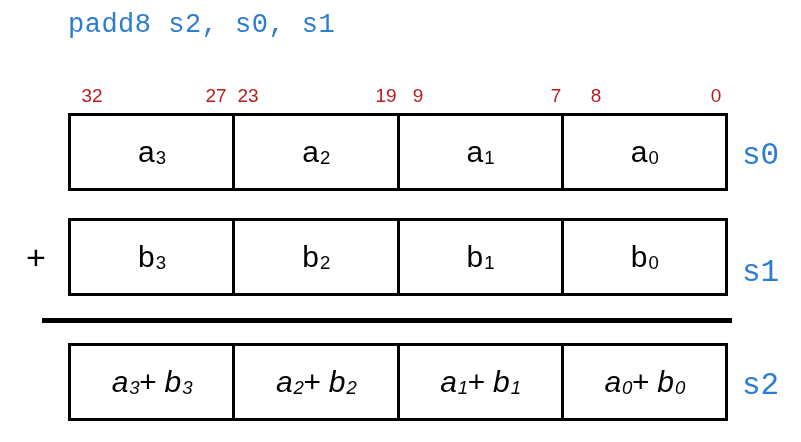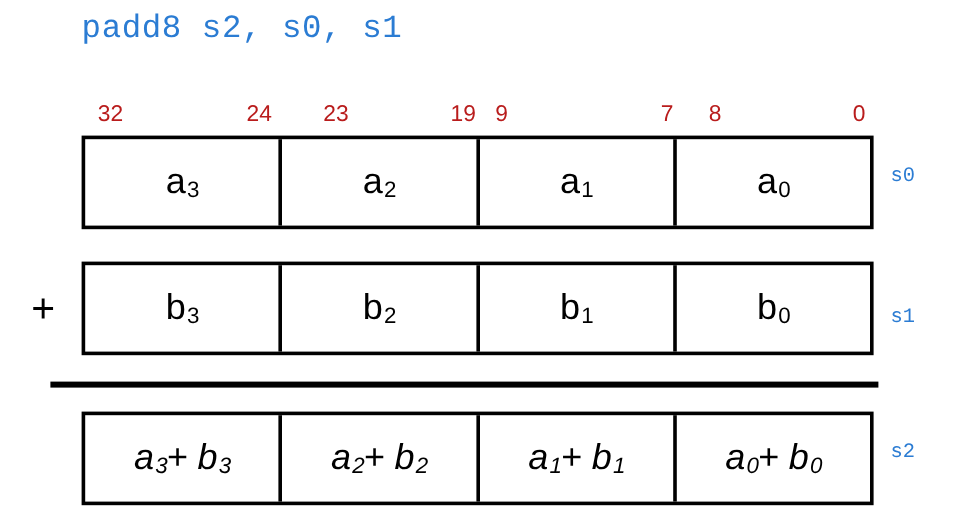--- a/index.html
+++ b/index.html
@@ -78,21 +78,21 @@
     vertical-align: baseline;
     position: relative;
     top: 6px;
     left: 1px;
   }
   
   .regname {
     position: absolute;
     left: 742px;
     font-family: "Liberation Mono", monospace;
-    font-size: 17px;
+    font-size: 31px;
     color: #2b7cd3;
     white-space: nowrap;
     text-align: right;
   }
   .regname.r0 { top: 138px; }
   .regname.r1 { top: 255px; }
   .regname.r2 { top: 368px; }
 
   
   .plus {
@@ -115,22 +115,22 @@
 </style>
 </head>
 <body>
 
 <div class="diagram">
 
   <div class="instruction">padd8 s2, s0, s1</div>
 
   <div class="bitlabels">
       <span class="bitlabel" style="left: 24px;">32</span>
-      <span class="bitlabel" style="left: 148px;">24</span>
-      <span class="bitlabel" style="left: 180px; margin-left: 32px;">23</span>
+      <span class="bitlabel" style="left: 148px;">27</span>
+      <span class="bitlabel" style="left: 180px;">23</span>
       <span class="bitlabel" style="left: 318px;">19</span>
       <span class="bitlabel" style="left: 350px;">9</span>
       <span class="bitlabel" style="left: 488px;">7</span>
       <span class="bitlabel" style="left: 528px;">8</span>
       <span class="bitlabel" style="left: 648px;">0</span>
     </div>
 
   <div class="row row-a">
       <div class="cell">a<sub>3</sub></div>
       <div class="cell">a<sub>2</sub></div>

